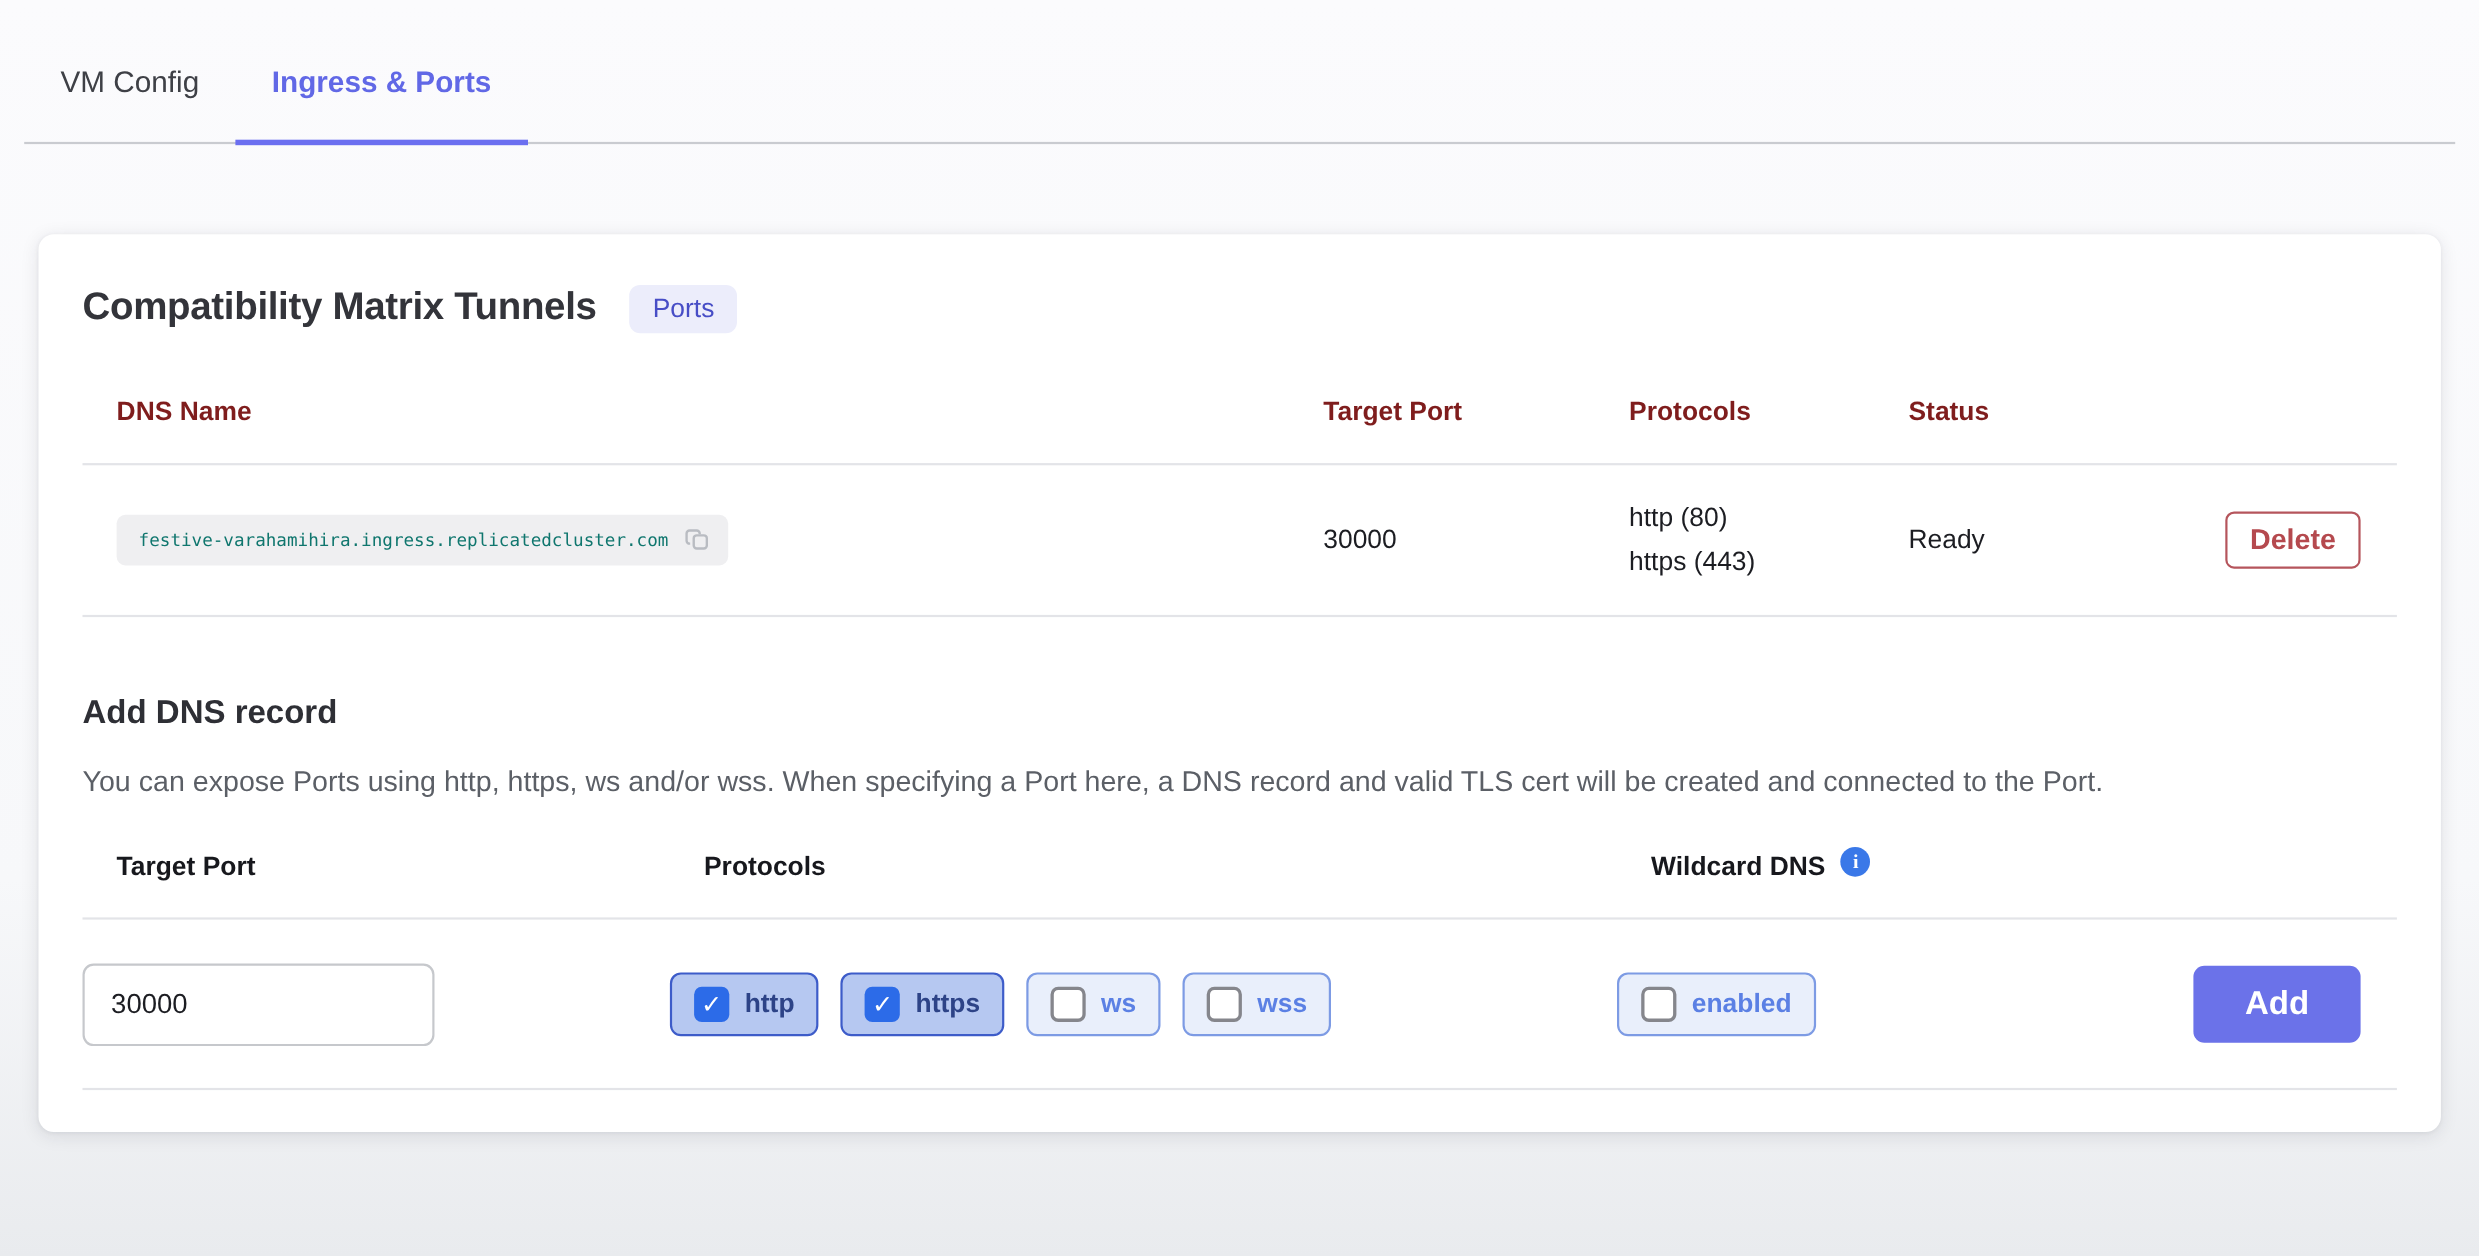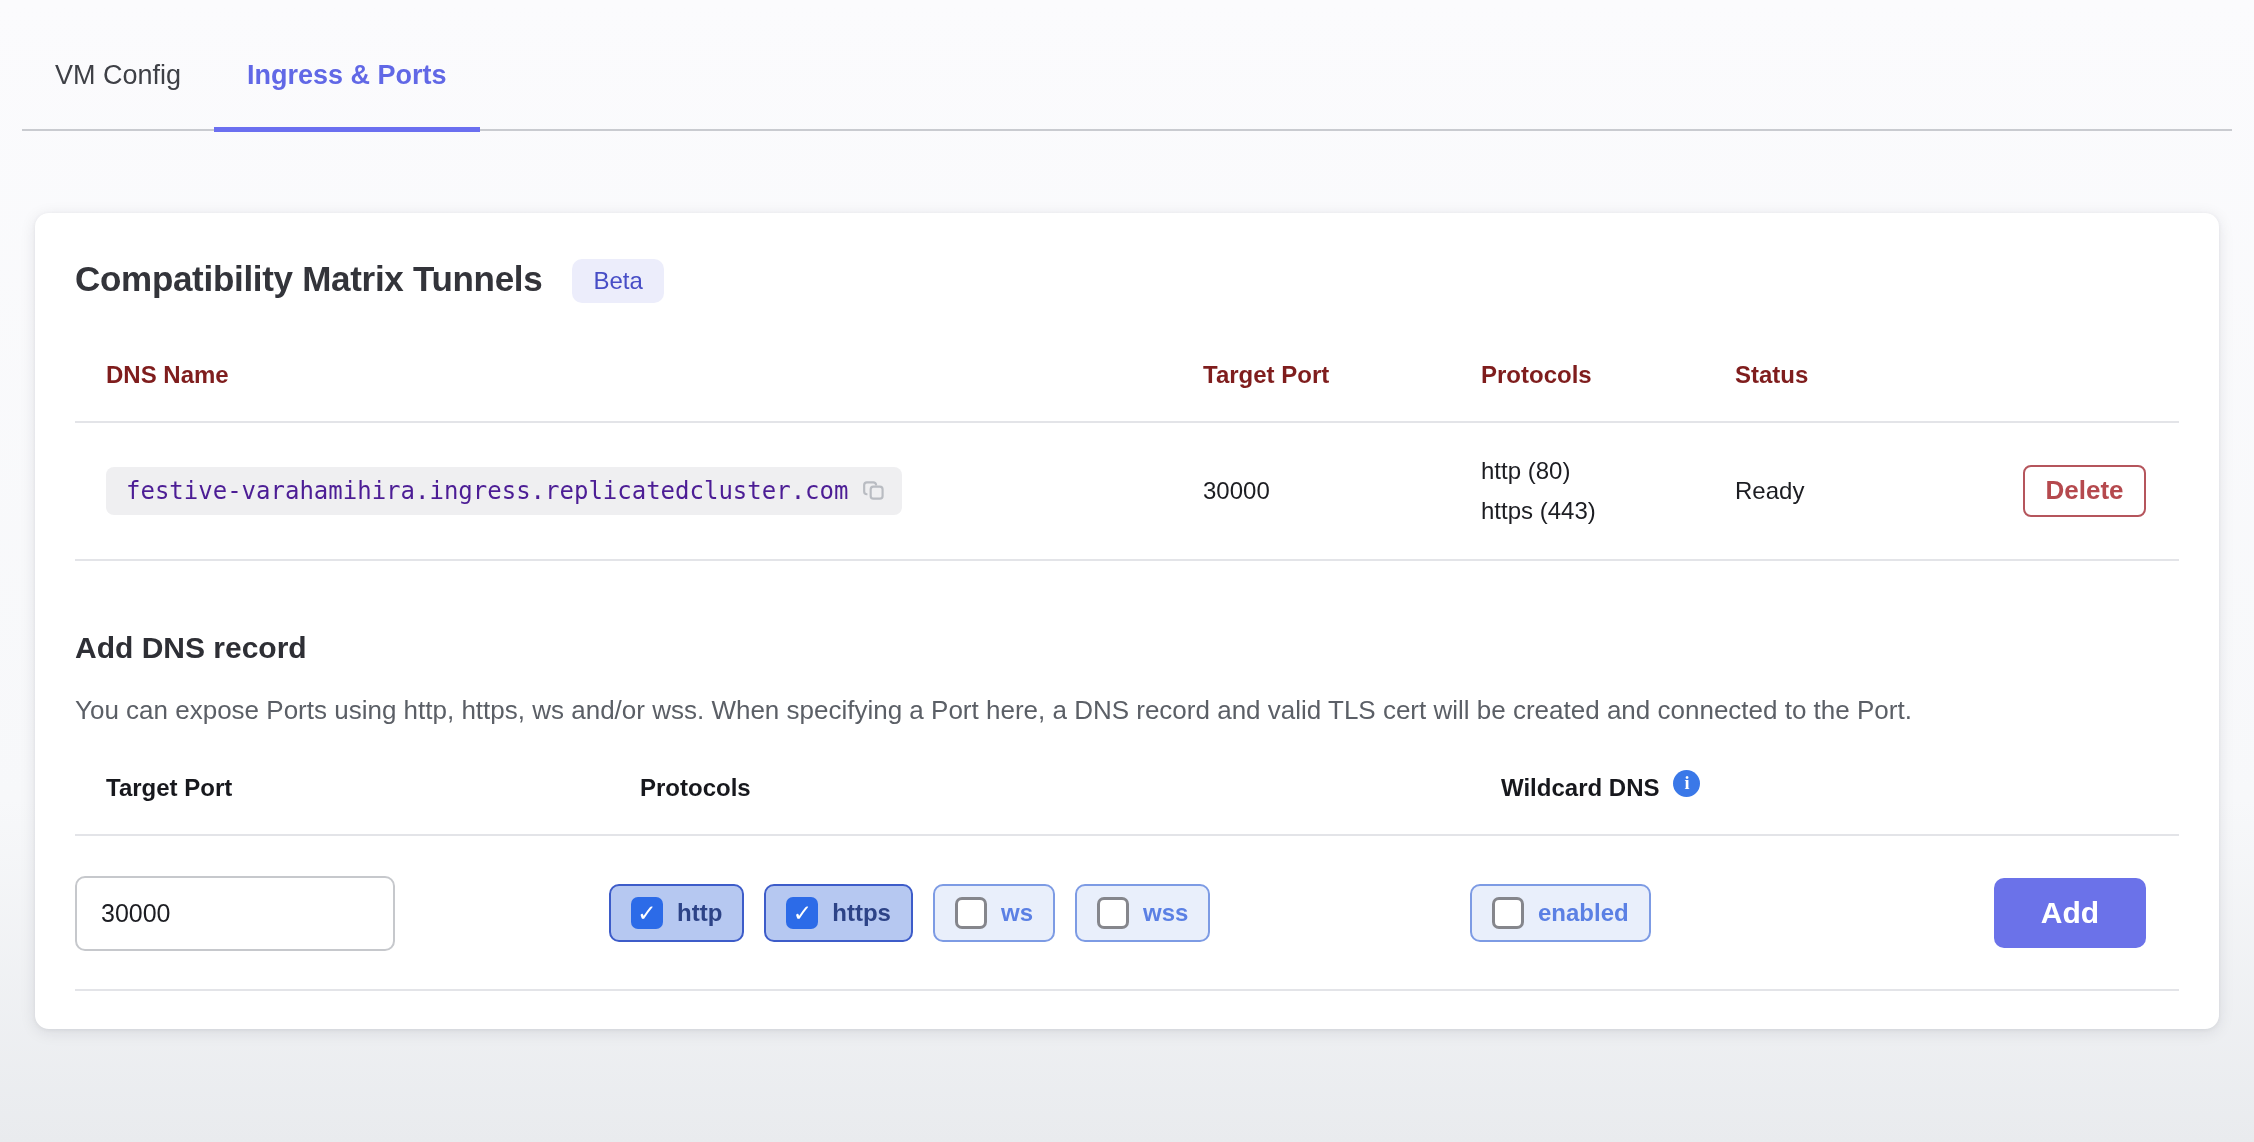--- a/index.html
+++ b/index.html
@@ -41,21 +41,21 @@
   .tbl-head { padding:24px 0 32px; border-bottom:2px solid #e3e4e8; }
   .th { font-size:24px; font-weight:700; color:#7f1d1d; }
   .cell-first { padding-left:31px; }
   .tbl-row { padding:28px 0; border-bottom:2px solid #e3e4e8; }
   .td { font-size:24px; color:#1c1d22; }
 
   .dns-pill {
     display:inline-flex; align-items:center; gap:14px; background:#efeff1;
     border-radius:8px; padding:10px 14px 10px 20px; max-width:100%;
   }
-  .dns-text { font-family:"DejaVu Sans Mono","Liberation Mono",monospace; font-size:24px; color:#4c1d95; white-space:nowrap; }
+  .dns-text { font-family:"DejaVu Sans Mono","Liberation Mono",monospace; font-size:16px; color:#0f766e; white-space:nowrap; }
   .copy-btn { display:inline-flex; cursor:pointer; flex:none; }
 
   .proto-lines { line-height:40px; }
 
   .delete-cell { justify-self:end; margin-right:33px; }
   .btn-delete {
     width:123px; height:52px; background:#ffffff; border:2px solid #b5555c; border-radius:8px;
     color:#b5494e; font-size:26px; font-weight:700; cursor:pointer;
     display:flex; align-items:center; justify-content:center;
     font-family:inherit;
@@ -106,21 +106,21 @@
 
 <nav class="tabbar">
   <div class="tab">VM Config</div>
   <div class="tab active">Ingress &amp; Ports</div>
 </nav>
 
 <section class="card">
 
   <div class="title-row">
     <h1 class="card-title">Compatibility Matrix Tunnels</h1>
-    <span class="beta-badge">Beta</span>
+    <span class="beta-badge">Ports</span>
   </div>
 
   <div class="tbl">
     <div class="tbl-head">
       <div class="th cell-first">DNS Name</div>
       <div class="th">Target Port</div>
       <div class="th">Protocols</div>
       <div class="th">Status</div>
       <div></div>
     </div>

